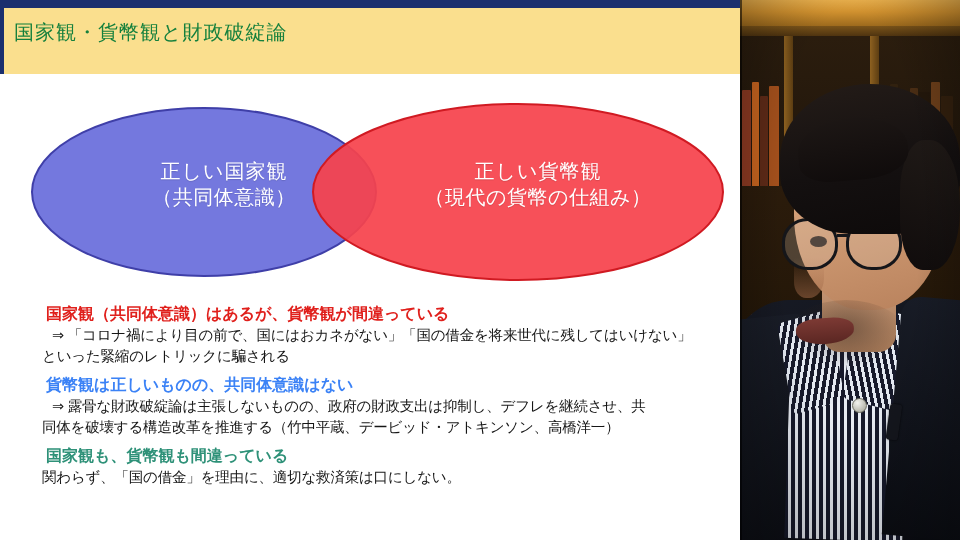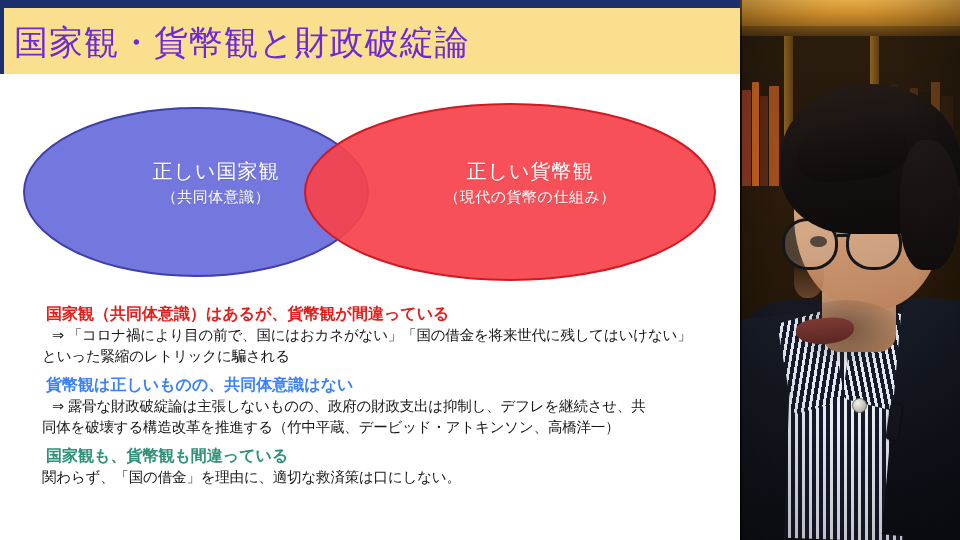--- a/index.html
+++ b/index.html
@@ -34,43 +34,43 @@
     position:absolute; left:0; top:0;
     width:4px; height:74px;
     background:#1b2f6e;
   }
   .title-band {
     position:absolute; left:4px; top:8px;
     width:736px; height:66px;
     background:#fadf8e;
   }
   .title-text {
-    position:absolute; left:14px; top:18px;
-    font-size:34px;
+    position:absolute; left:14px; top:8px;
+    font-size:20px;
     line-height:48px;
     letter-spacing:1px;
-    color:#6d28d9;
+    color:#15803d;
     white-space:nowrap;
   }
 
   
   #venn {
-    position:absolute; left:0; top:96px;
+    position:absolute; left:8px; top:96px;
     width:740px; height:200px;
   }
   .venn-label {
     position:absolute;
     color:#ffffff;
     text-align:center;
     white-space:nowrap;
     pointer-events:none;
     text-shadow:0 1px 1px rgba(0,0,0,.12);
   }
   .venn-label .big   { font-size:20px; line-height:27px; letter-spacing:1px; }
-  .venn-label .small { font-size:15px; line-height:24px; letter-spacing:.5px;text-align:center; }
+  .venn-label .small { font-size:20px; line-height:24px; letter-spacing:.5px;text-align:center; }
   #label-left  { left:96px;  top:62px; width:240px; }
   #label-right { left:380px; top:62px; width:300px; }
 
   
   #body-blocks {
     position:absolute; left:8px; top:303px;
     width:740px;
   }
   .para { margin-bottom:7px; }
   .para-head {

